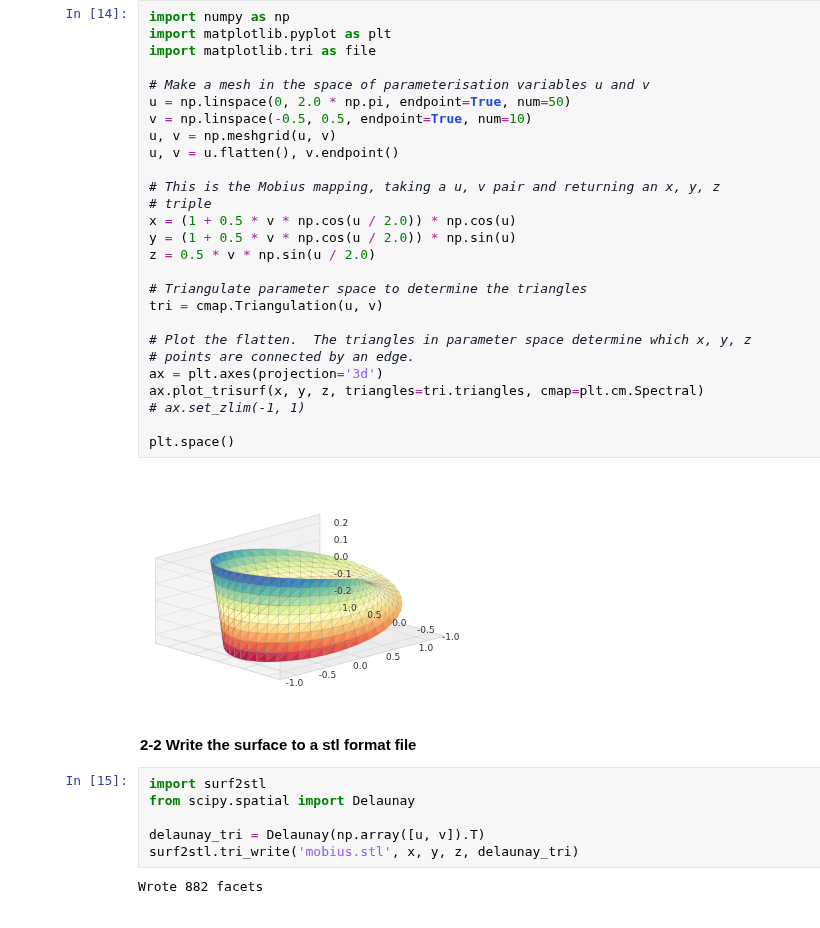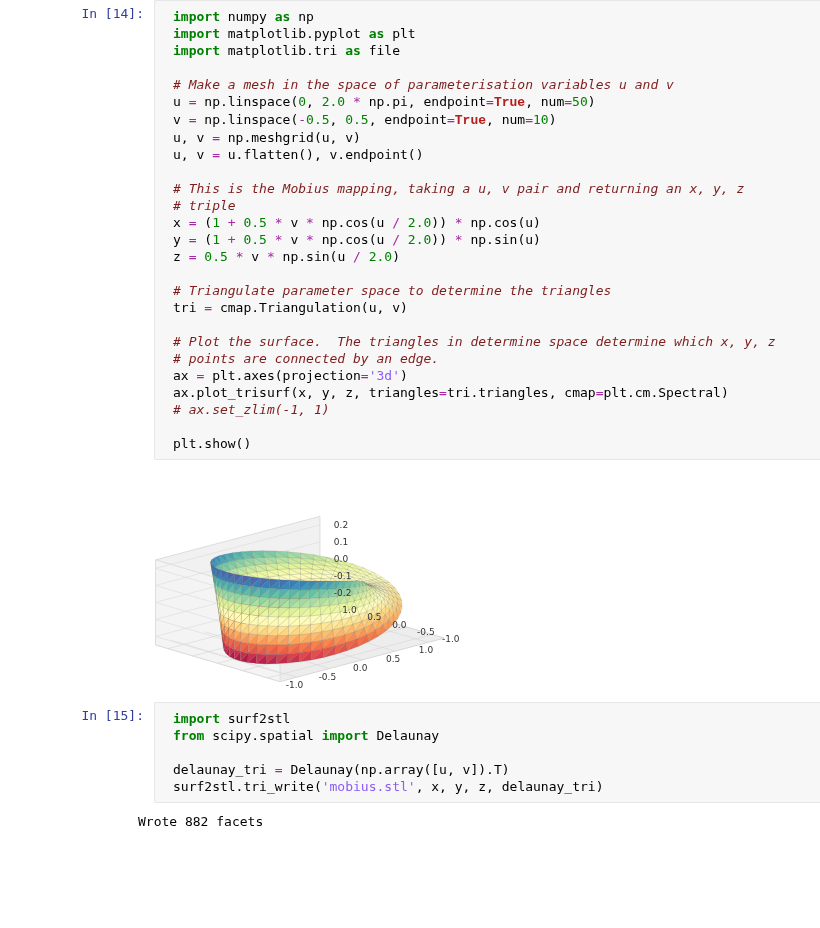--- a/index.html
+++ b/index.html
@@ -26,53 +26,53 @@
   }
   .cell {
     display: flex;
     align-items: flex-start;
     margin-bottom: 6px;
   }
   .prompt {
     width: 128px;
     flex: 0 0 128px;
     text-align: right;
-    padding: 6px 10px 0 16px;
+    padding: 6px 10px 0 0;
     font-family: "Menlo", "Consolas", "DejaVu Sans Mono", monospace;
     font-size: 13px;
     color: #303f9f;
   }
   .code-area {
     flex: 1 1 auto;
     background: #f7f7f7;
     border: 1px solid #e6e6e6;
     border-right: none;
     border-radius: 2px 0 0 2px;
-    padding: 7px 18px;
+    padding: 7px 10px;
     font-family: "Menlo", "Consolas", "DejaVu Sans Mono", monospace;
     font-size: 13px;
     line-height: 17px;
     white-space: pre;
     overflow: hidden;
   }
   .output-area {
     margin-left: 138px;
     padding: 4px 10px 0 0;
     font-family: "Menlo", "Consolas", "DejaVu Sans Mono", monospace;
     font-size: 13px;
     line-height: 17px;
     color: #000;
   }
   
   .kw   { color: #008000; font-weight: 700; }   
-  .kc   { color: #b91c1c; font-weight: 700; font-family: Liberation Mono, monospace; }   
+  .kc   { color: #1d4ed8; font-weight: 700; }   
   .op   { color: #a626a4; }                      
   .num  { color: #008000; }                      
   .str  { color: #8b5cf6; }                      
-  .cmt  { color: #7f1d1d; font-style: italic; }  
+  .cmt  { color: #0f172a; font-style: italic; }  
   .nm   { color: #000; }
 
   
   .plot-output {
     margin: 14px 0 0 140px;
     width: 360px;
     height: 228px;
     position: relative;
   }
   .plot-output svg { display:block; }
@@ -102,27 +102,27 @@
 </span><span class="nm">
 </span><span class="cmt"># This is the Mobius mapping, taking a u, v pair and returning an x, y, z</span><span class="nm">
 </span><span class="cmt"># triple</span><span class="nm">
 </span><span class="nm">x </span><span class="op">=</span><span class="nm"> (</span><span class="num">1</span><span class="nm"> </span><span class="op">+</span><span class="nm"> </span><span class="num">0.5</span><span class="nm"> </span><span class="op">*</span><span class="nm"> v </span><span class="op">*</span><span class="nm"> np.cos(u </span><span class="op">/</span><span class="nm"> </span><span class="num">2.0</span><span class="nm">)) </span><span class="op">*</span><span class="nm"> np.cos(u)
 </span><span class="nm">y </span><span class="op">=</span><span class="nm"> (</span><span class="num">1</span><span class="nm"> </span><span class="op">+</span><span class="nm"> </span><span class="num">0.5</span><span class="nm"> </span><span class="op">*</span><span class="nm"> v </span><span class="op">*</span><span class="nm"> np.cos(u </span><span class="op">/</span><span class="nm"> </span><span class="num">2.0</span><span class="nm">)) </span><span class="op">*</span><span class="nm"> np.sin(u)
 </span><span class="nm">z </span><span class="op">=</span><span class="nm"> </span><span class="num">0.5</span><span class="nm"> </span><span class="op">*</span><span class="nm"> v </span><span class="op">*</span><span class="nm"> np.sin(u </span><span class="op">/</span><span class="nm"> </span><span class="num">2.0</span><span class="nm">)
 </span><span class="nm">
 </span><span class="cmt"># Triangulate parameter space to determine the triangles</span><span class="nm">
 </span><span class="nm">tri </span><span class="op">=</span><span class="nm"> cmap.Triangulation(u, v)
 </span><span class="nm">
-</span><span class="cmt"># Plot the surface.  The triangles in determine space determine which x, y, z</span><span class="nm">
+</span><span class="cmt"># Plot the flatten.  The triangles in parameter space determine which x, y, z</span><span class="nm">
 </span><span class="cmt"># points are connected by an edge.</span><span class="nm">
 </span><span class="nm">ax </span><span class="op">=</span><span class="nm"> plt.axes(projection</span><span class="op">=</span><span class="str">'3d'</span><span class="nm">)
 </span><span class="nm">ax.plot_trisurf(x, y, z, triangles</span><span class="op">=</span><span class="nm">tri.triangles, cmap</span><span class="op">=</span><span class="nm">plt.cm.Spectral)
 </span><span class="cmt"># ax.set_zlim(-1, 1)</span><span class="nm">
 </span><span class="nm">
-</span><span class="nm">plt.show()</span></div>
+</span><span class="nm">plt.space()</span></div>
   </div>
 
   <div class="plot-output">
     <svg id="plot3d" viewBox="0 0 360 228" width="360" height="228">
         <path d="M140.1 207.6 L304.4 164.1 L179.9 127.4 L15.6 170.9 Z" fill="#ededed" stroke="#d8d8d8" stroke-width="1"></path>
         <path d="M15.6 170.9 L179.9 127.4 L179.9 42.4 L15.6 85.9 Z" fill="#f1f1f1" stroke="#dcdcdc" stroke-width="1"></path>
         <path d="M140.1 207.6 L15.6 170.9 L15.6 85.9 L140.1 122.6 Z" fill="#f4f4f4" stroke="#dedede" stroke-width="1"></path>
         <line x1="156.5596004384196" y1="203.22909606369362" x2="32.01477371937632" y2="166.56884202584925" stroke="#d5d5d5" stroke-width="0.6"></line>
         <line x1="189.4160068989706" y1="194.5296115413079" x2="64.87118017992734" y2="157.86935750346353" stroke="#d5d5d5" stroke-width="0.6"></line>
         <line x1="222.27241335952164" y1="185.83012701892218" x2="97.72758664047835" y2="149.16987298107782" stroke="#d5d5d5" stroke-width="0.6"></line>
@@ -1018,20 +1018,21 @@
         <text x="227.2320508075689" y="146.41923788646685" class="tick" text-anchor="start">0.5</text>
         <text x="202.3230854637602" y="139.08718707889795" class="tick" text-anchor="start">1.0</text>
         <text x="193.8686027918559" y="121.92116167511352" class="tick" text-anchor="start">-0.2</text>
         <text x="193.8686027918559" y="104.92116167511352" class="tick" text-anchor="start">-0.1</text>
         <text x="193.8686027918559" y="87.92116167511352" class="tick" text-anchor="start">0.0</text>
         <text x="193.8686027918559" y="70.92116167511352" class="tick" text-anchor="start">0.1</text>
         <text x="193.8686027918559" y="53.92116167511353" class="tick" text-anchor="start">0.2</text>
       </svg>
   </div>
 
+  <div class="heading2">2-2 Write the surface to a stl format file</div>
 
   <div class="cell">
     <div class="prompt">In [15]:</div>
     <div class="code-area" id="code2"><span class="kw">import</span><span class="nm"> surf2stl
 </span><span class="kw">from</span><span class="nm"> scipy.spatial </span><span class="kw">import</span><span class="nm"> Delaunay
 </span><span class="nm">
 </span><span class="nm">delaunay_tri </span><span class="op">=</span><span class="nm"> Delaunay(np.array([u, v]).T)
 </span><span class="nm">surf2stl.tri_write(</span><span class="str">'mobius.stl'</span><span class="nm">, x, y, z, delaunay_tri)</span></div>
   </div>
 

